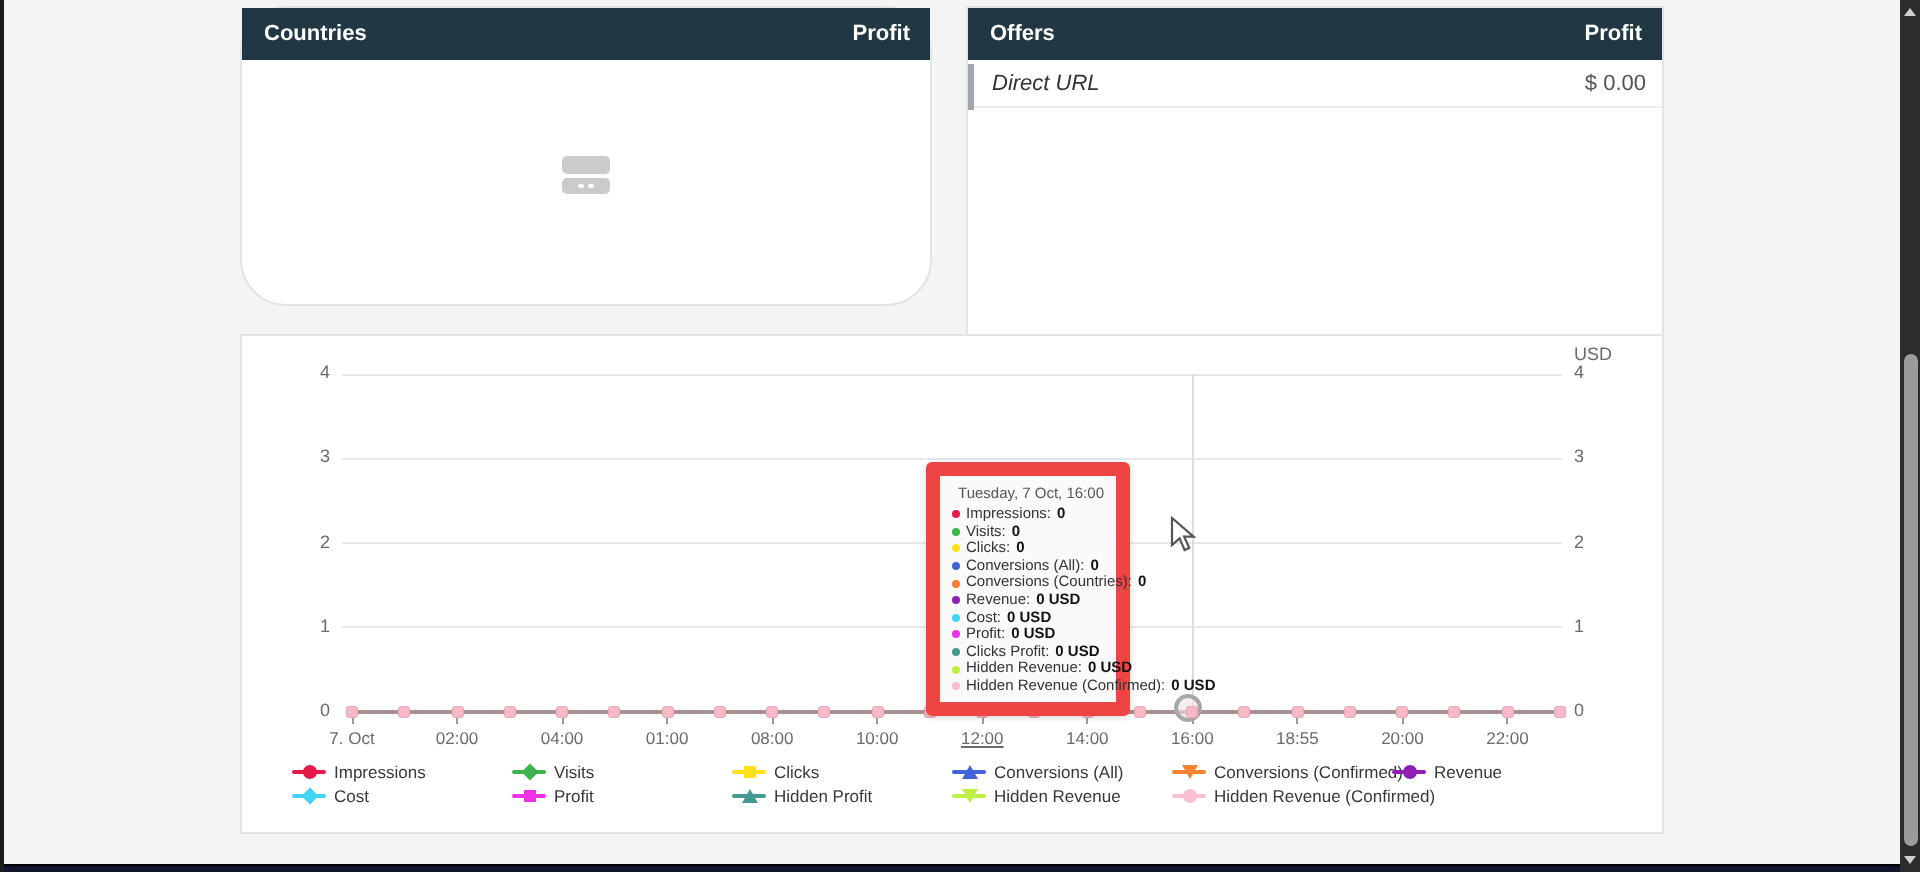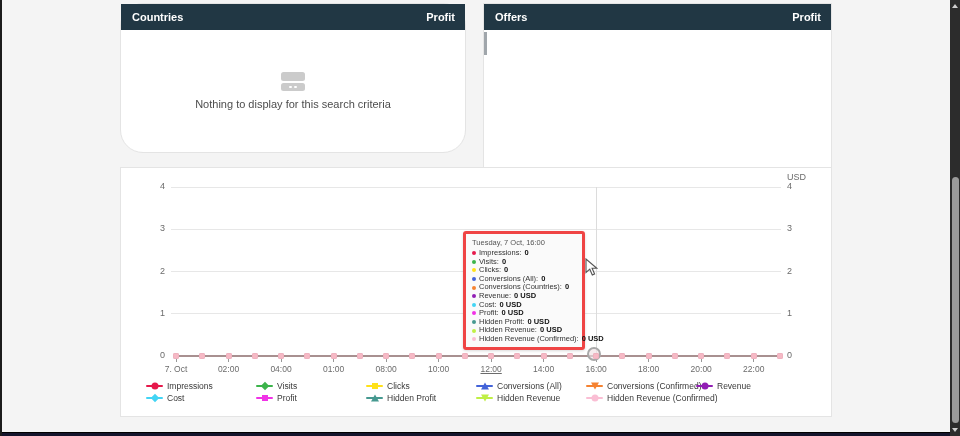--- a/index.html
+++ b/index.html
@@ -42,21 +42,21 @@
   .ylab.right { left:666px; text-align:left; }
   .usd-label { position:absolute; left:666px; top:4px; font-size:9px; color:#6b6b6b; }
   .crosshair { position:absolute; top:19px; height:169px; width:1px; background:#dcdcdc; }
   .axisline { position:absolute; left:55px; top:187px; width:604px; height:2px; background:#a89090; }
   .xtick { position:absolute; top:190px; width:1px; height:4px; background:#999; }
   .xlab { position:absolute; top:196px; width:44px; text-align:center; font-size:8.5px; color:#6b6b6b; }
   .marker { position:absolute; width:6px; height:6px; border-radius:2px; background:#f6b9c5; box-shadow:0 0 0 0.5px #e8aab8 inset; z-index:2; }
   .hover-ring { position:absolute; width:14px; height:14px; border-radius:50%; border:2px solid #a8a8a8; background:rgba(240,226,229,0.65); z-index:1; }
 
   
-  #tooltip { position:absolute; left:342px; top:63px; width:122px; background:rgba(250,250,250,0.97); border:3px solid #ef4444; border-radius:3px; padding:4px 6px 3px 6px; box-shadow:0 1px 3px rgba(0,0,0,0.15); z-index:5; }
+  #tooltip { position:absolute; left:342px; top:63px; width:102px; background:rgba(250,250,250,0.97); border:7px solid #ef4444; border-radius:3px; padding:4px 6px 3px 6px; box-shadow:0 1px 3px rgba(0,0,0,0.15); z-index:5;text-align:right; }
   .tt-title { font-size:7.5px; color:#555; margin-bottom:2px; white-space:nowrap; }
   .tt-item { display:flex; align-items:center; gap:3px; line-height:8.6px; font-size:7.5px; color:#333; white-space:nowrap; }
   .tt-dot { width:4px; height:4px; border-radius:50%; flex:0 0 auto; }
   .tt-val { font-weight:bold; color:#111; }
 
   
   #legend { position:absolute; left:0; right:0; top:212px; display:grid; grid-template-columns:repeat(6,110px); justify-content:center; row-gap:1px; }
   .leg-item { display:flex; align-items:center; gap:4px; font-size:8.5px; color:#383838; height:11px; white-space:nowrap; }
   .leg-marker { position:relative; width:17px; height:9px; flex:0 0 auto; }
   .leg-line { position:absolute; left:0; top:3.5px; width:100%; height:2px; border-radius:1px; }
@@ -80,29 +80,32 @@
       <span>Profit</span>
     </header>
     <div class="empty-body">
       <div class="stack-icon">
         <div class="stack-top"></div>
         <div class="stack-bottom">
             <span class="stack-dot"></span>
             <span class="stack-dot"></span>
           </div>
       </div>
-      <div class="empty-text">Nothing to display for this search criteria</div>
     </div>
   </section>
 
   <section class="card offers-card">
     <header class="card-header">
       <span>Offers</span>
       <span>Profit</span>
     </header>
+    <div class="offer-row">
+      <span class="offer-name">Direct URL</span>
+      <span class="offer-profit">$ 0.00</span>
+    </div>
     <div class="list-thumb"></div>
   </section>
 
   <section class="card chart-card">
     <div id="plot">
         <div class="ylab left" style="top: 182px;">0</div>
         <div class="ylab right" style="top: 182px;">0</div>
         <div class="gridline" style="top: 145.25px; left: 50px; width: 610px;"></div>
         <div class="ylab left" style="top: 139.75px;">1</div>
         <div class="ylab right" style="top: 139.75px;">1</div>
@@ -149,21 +152,21 @@
         <div class="xtick" style="left: 422.152px;"></div>
         <div class="xlab" style="left: 400.652px;">14:00</div>
         <div class="marker" style="left: 419.652px; top: 185px;"></div>
         <div class="marker" style="left: 445.913px; top: 185px;"></div>
         <div class="xtick" style="left: 474.674px;"></div>
         <div class="xlab" style="left: 453.174px;">16:00</div>
         <div class="hover-ring" style="left: 466.174px; top: 179px;"></div>
         <div class="marker" style="left: 472.174px; top: 185px;"></div>
         <div class="marker" style="left: 498.435px; top: 185px;"></div>
         <div class="xtick" style="left: 527.196px;"></div>
-        <div class="xlab" style="left: 505.696px;">18:00</div>
+        <div class="xlab" style="left: 505.696px;">18:55</div>
         <div class="marker" style="left: 524.696px; top: 185px;"></div>
         <div class="marker" style="left: 550.957px; top: 185px;"></div>
         <div class="xtick" style="left: 579.717px;"></div>
         <div class="xlab" style="left: 558.217px;">20:00</div>
         <div class="marker" style="left: 577.217px; top: 185px;"></div>
         <div class="marker" style="left: 603.478px; top: 185px;"></div>
         <div class="xtick" style="left: 632.239px;"></div>
         <div class="xlab" style="left: 610.739px;">22:00</div>
         <div class="marker" style="left: 629.739px; top: 185px;"></div>
         <div class="marker" style="left: 656px; top: 185px;"></div>
@@ -206,21 +209,21 @@
             <span class="tt-lab">Cost: </span>
             <span class="tt-val">0 USD</span>
           </div>
           <div class="tt-item">
             <span class="tt-dot" style="background: rgb(240, 50, 230);"></span>
             <span class="tt-lab">Profit: </span>
             <span class="tt-val">0 USD</span>
           </div>
           <div class="tt-item">
             <span class="tt-dot" style="background: rgb(70, 153, 144);"></span>
-            <span class="tt-lab">Hidden Profit: </span>
+            <span class="tt-lab">Clicks Profit: </span>
             <span class="tt-val">0 USD</span>
           </div>
           <div class="tt-item">
             <span class="tt-dot" style="background: rgb(191, 239, 69);"></span>
             <span class="tt-lab">Hidden Revenue: </span>
             <span class="tt-val">0 USD</span>
           </div>
           <div class="tt-item">
             <span class="tt-dot" style="background: rgb(250, 190, 212);"></span>
             <span class="tt-lab">Hidden Revenue (Confirmed): </span>

